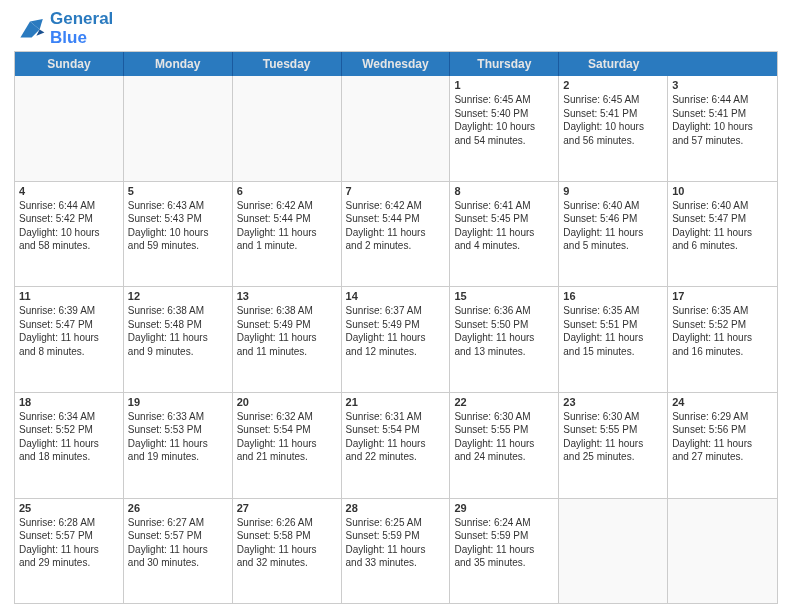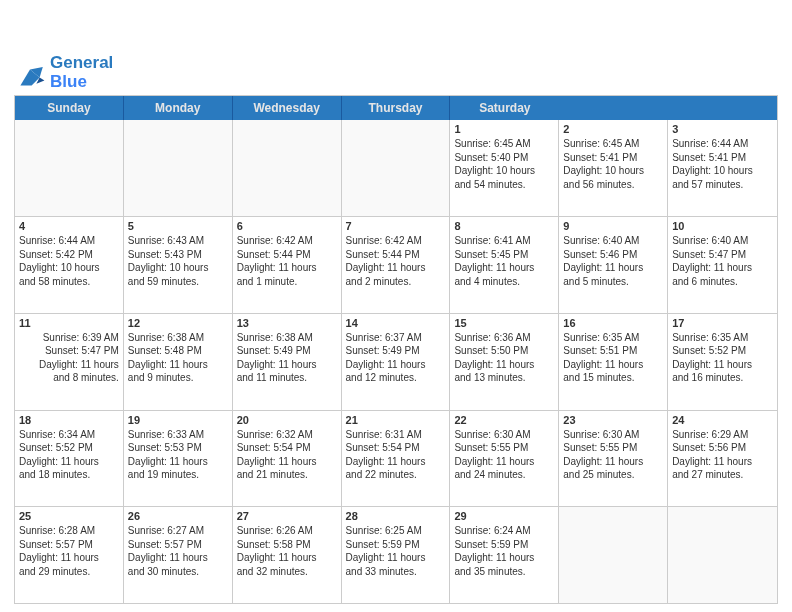--- a/index.html
+++ b/index.html
@@ -18,23 +18,22 @@
       padding: 10px 14px 8px 14px;
     }
     .header {
       display: flex;
       justify-content: space-between;
       align-items: flex-start;
       margin-bottom: 4px;
     }
     .logo {
       display: flex;
-      align-items: flex-end;
+      align-items: center;
       gap: 4px;
-      margin-top: 44px;
     }
     .logo-bird {
       width: 32px;
       height: 28px;
     }
     .title-block {
       text-align: right;
     }
     .month-title {
       font-size: 36px;
@@ -121,20 +120,21 @@
     <div class="title-block">
       <div class="month-title"></div>
       <div class="location"></div>
     </div>
   </div>
 
   <div class="calendar">
     <div class="cal-header">
     <div class="cal-header-cell">Sunday</div>
         <div class="cal-header-cell">Monday</div>
+        <div class="cal-header-cell">Tuesday</div>
         <div class="cal-header-cell">Wednesday</div>
         <div class="cal-header-cell">Thursday</div>
         <div class="cal-header-cell">Saturday</div>
       </div>
     <div class="cal-body">
     <div class="cal-row">
           <div class="cal-cell empty"></div>
           <div class="cal-cell empty"></div>
           <div class="cal-cell empty"></div>
           <div class="cal-cell empty"></div>
@@ -207,21 +207,21 @@
             <div class="day-num">10</div>
             <div class="day-info" style="white-space: pre-line;">Sunrise: 6:40 AM
 Sunset: 5:47 PM
 Daylight: 11 hours
 and 6 minutes.</div>
           </div>
         </div>
         <div class="cal-row">
           <div class="cal-cell">
             <div class="day-num">11</div>
-            <div class="day-info" style="white-space: pre-line; text-align: right;">Sunrise: 6:39 AM
+            <div class="day-info" style="white-space: pre-line;">Sunrise: 6:39 AM
 Sunset: 5:47 PM
 Daylight: 11 hours
 and 8 minutes.</div>
           </div>
           <div class="cal-cell">
             <div class="day-num">12</div>
             <div class="day-info" style="white-space: pre-line;">Sunrise: 6:38 AM
 Sunset: 5:48 PM
 Daylight: 11 hours
 and 9 minutes.</div>

